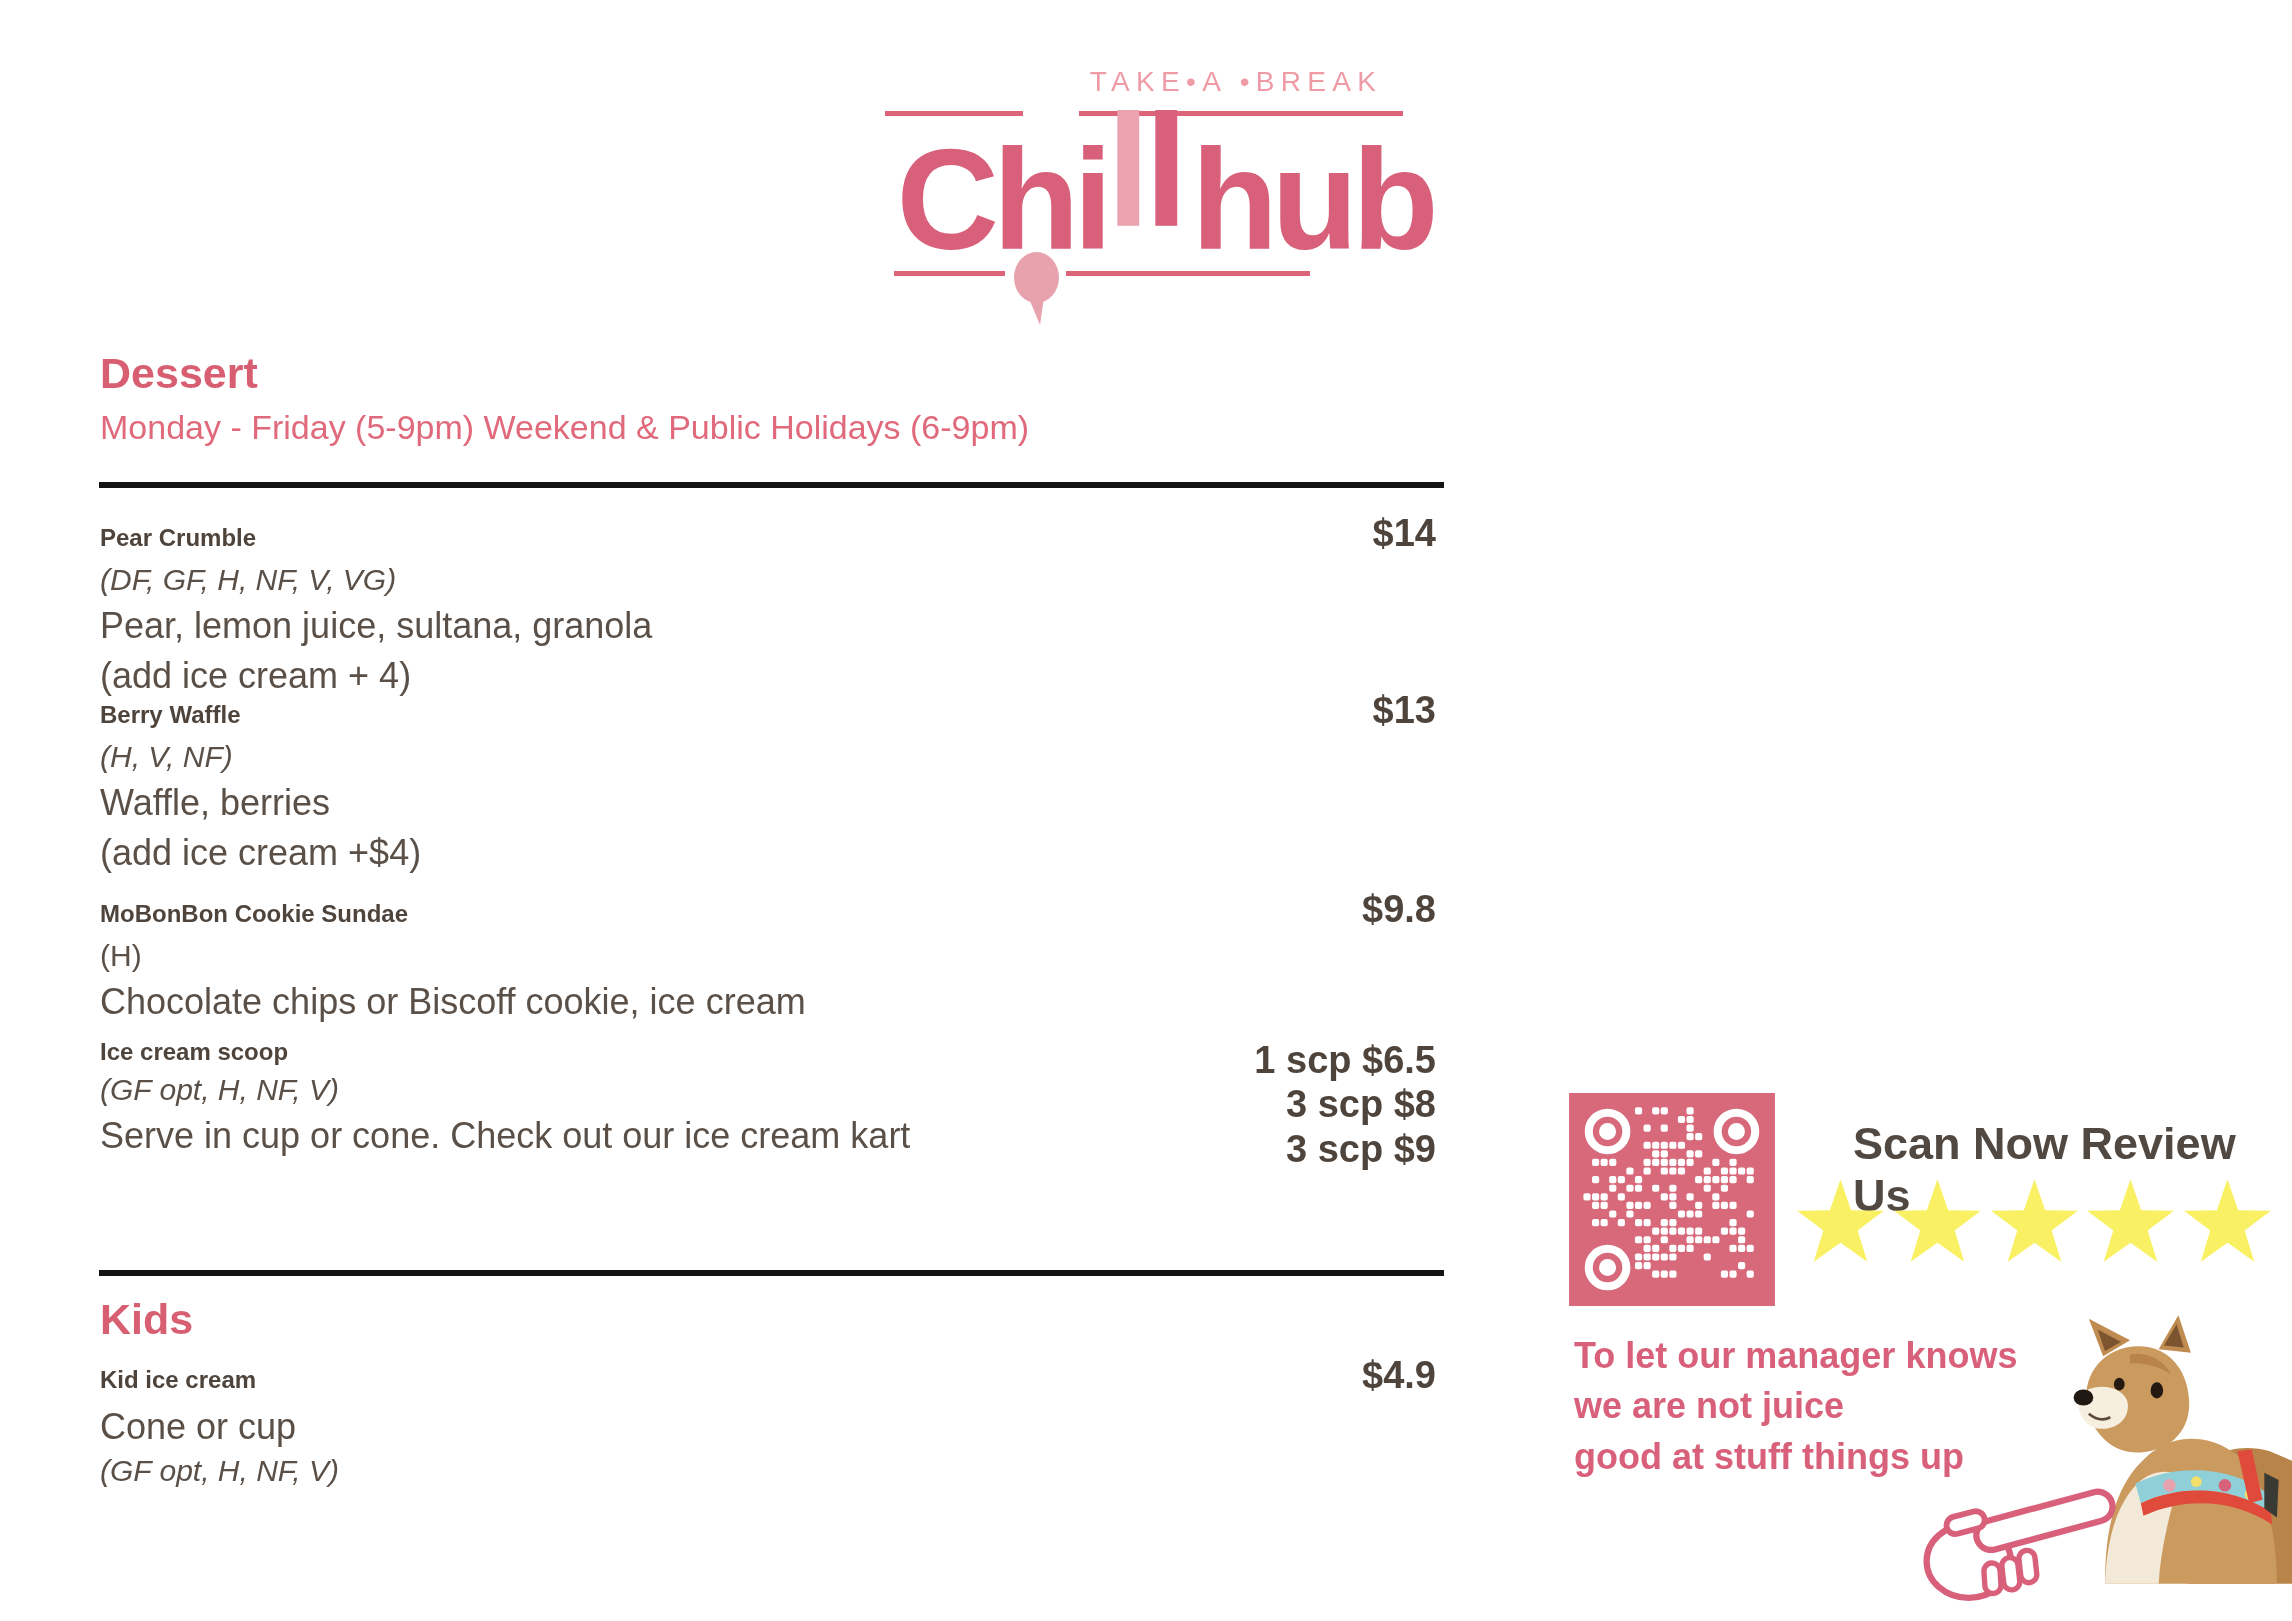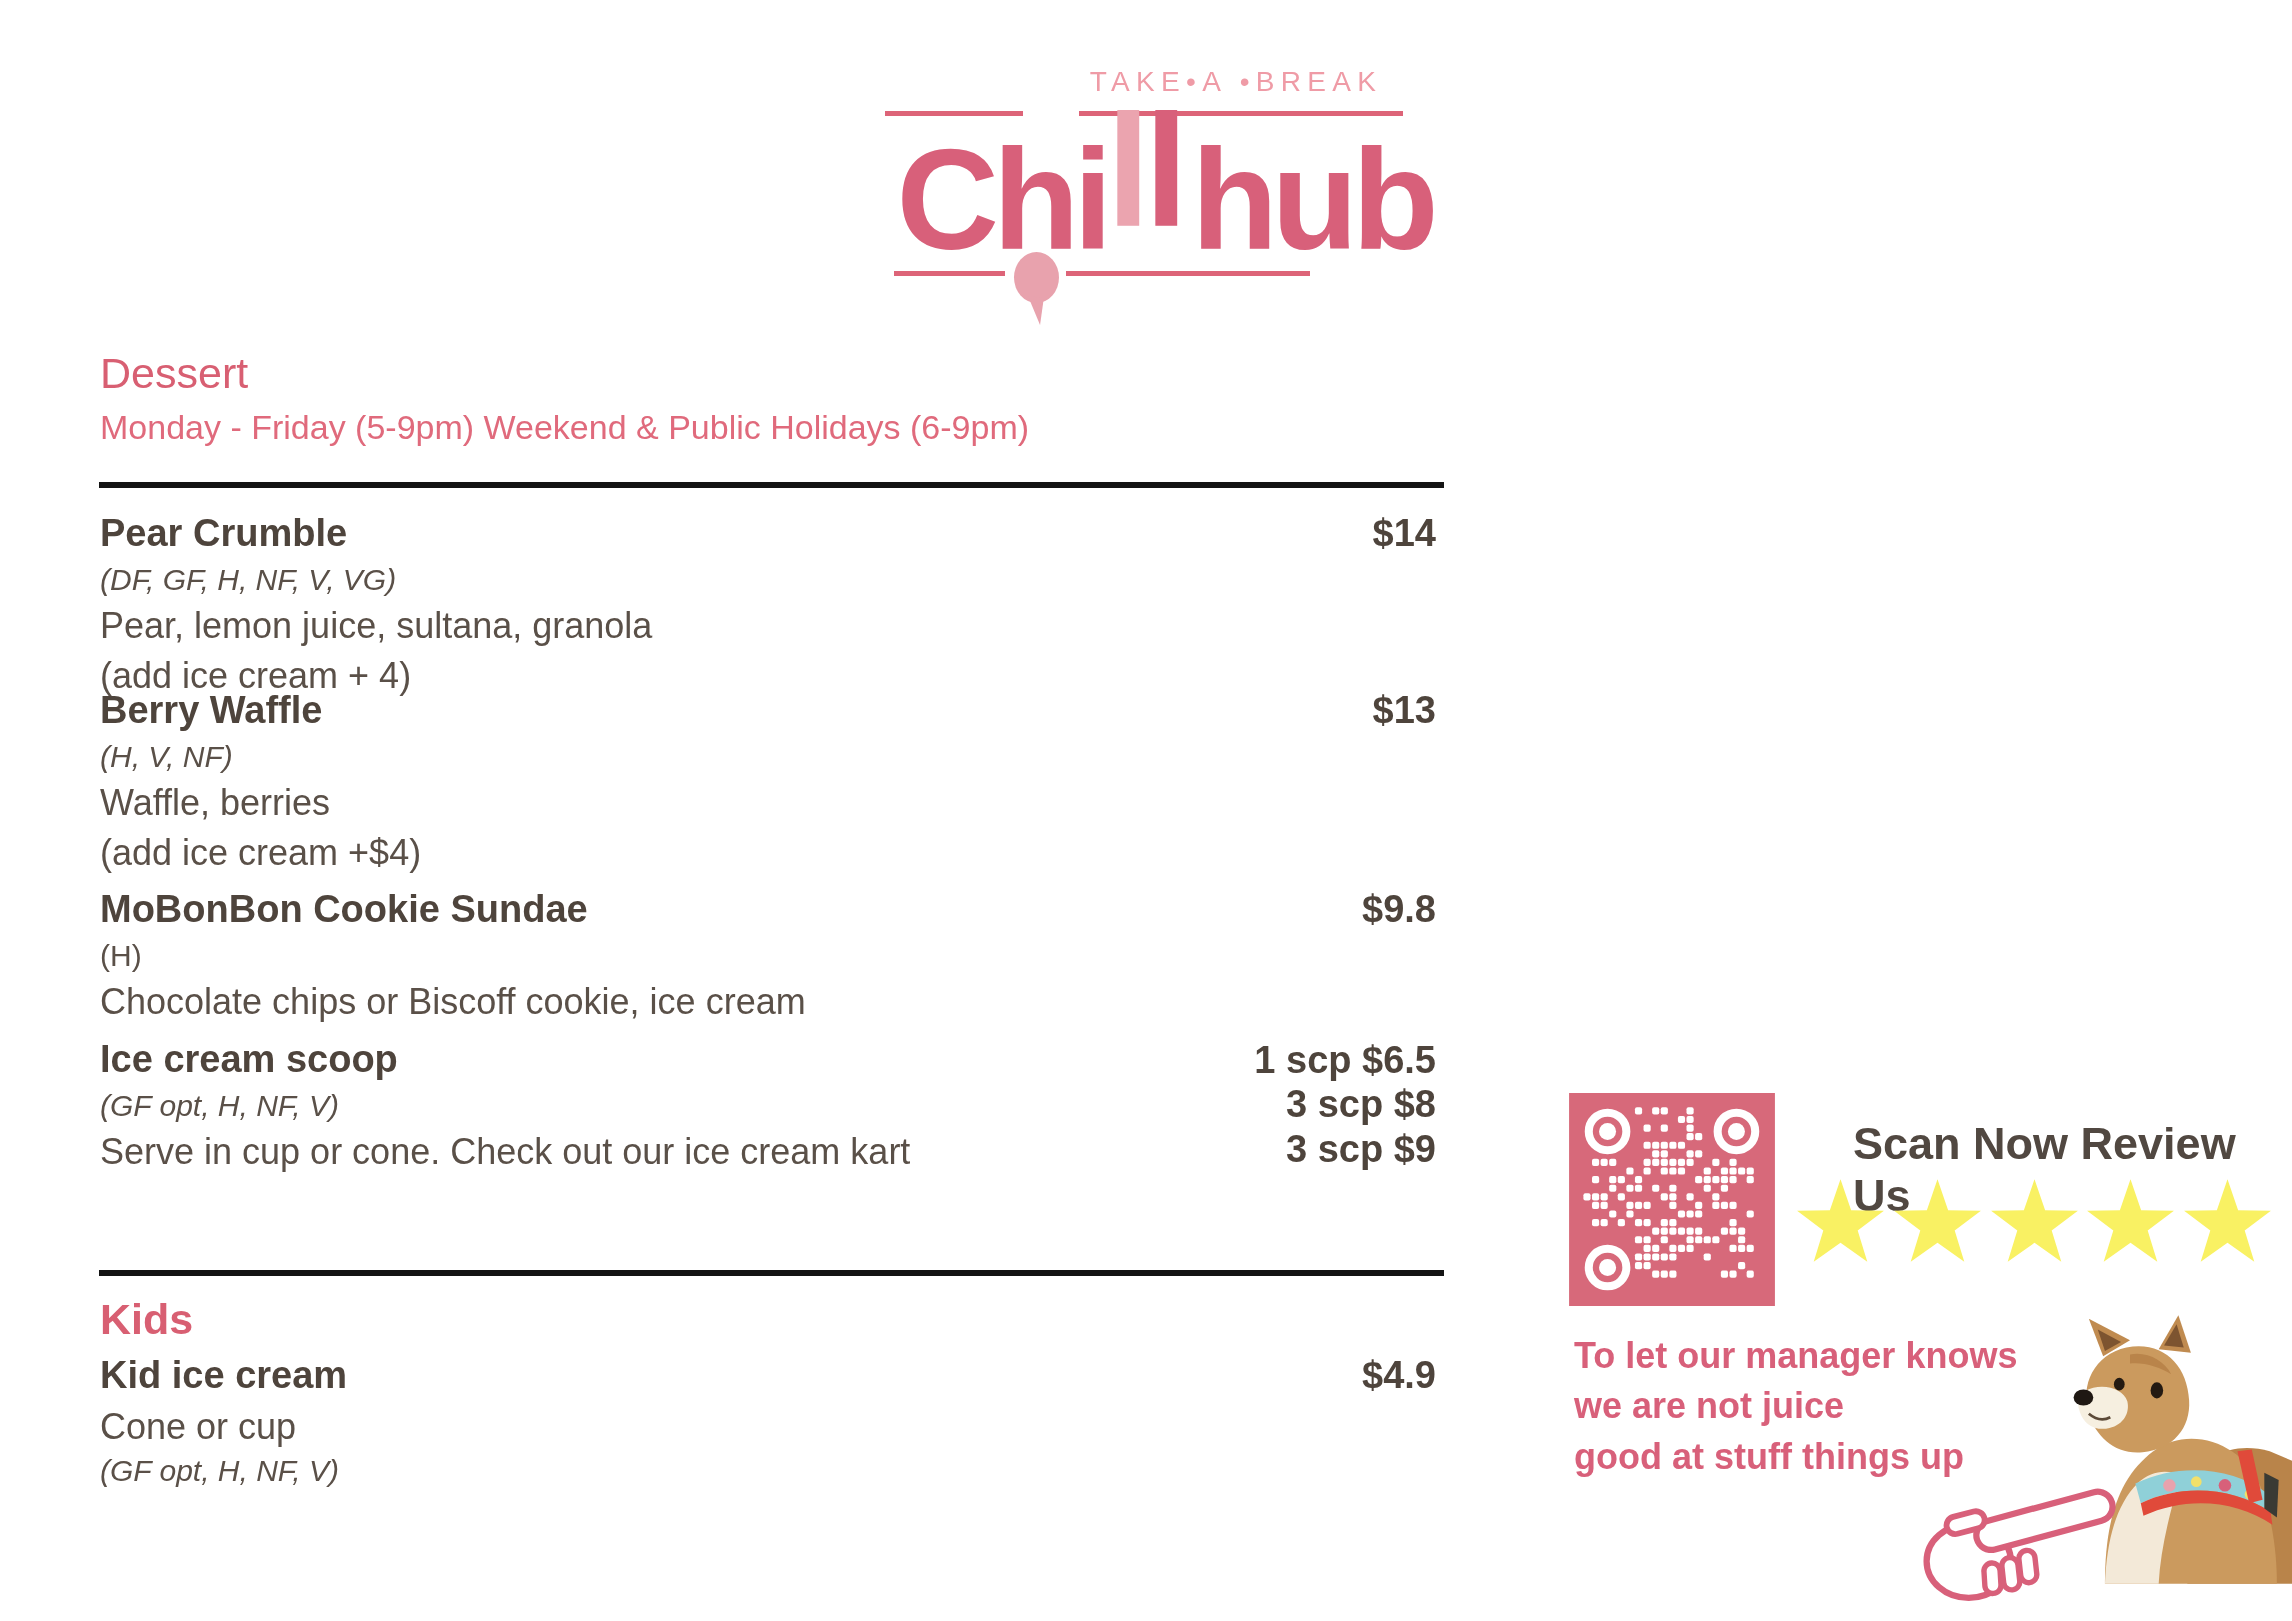--- a/index.html
+++ b/index.html
@@ -17,28 +17,28 @@
   .brand{position:absolute;left:896px;top:115px;width:537px;text-align:center;
     font-size:142px;font-weight:700;letter-spacing:-6.3px;color:#d8607a;line-height:1;white-space:nowrap;}
   .brand .tall{position:relative;top:-23px;font-size:1.12em;}
   .brand .lt{color:#eba4af;}
   .brand .hub{margin-left:9px;}
   .bubble{position:absolute;left:1014px;top:252px;width:45px;height:51px;border-radius:50%;background:#e8a2ad;}
   .bubble-tail{position:absolute;left:1026px;top:297px;width:0;height:0;
     border-top:27px solid #e8a2ad;border-left:16px solid transparent;transform:rotate(8deg);}
 
   
-  .section-title{position:absolute;left:100px;top:349px;font-size:43px;font-weight:400;color:#d85f72;}
+  .section-title{position:absolute;left:100px;top:349px;font-size:43px;font-weight:700;color:#d85f72;}
   .hours{position:absolute;left:100px;top:408px;font-size:34px;color:#e06a7c;}
   .rule-black{position:absolute;left:99px;width:1345px;height:6.3px;background:#141414;}
   .r1{top:482px;} .r2{top:1270px;}
 
   .item{position:absolute;left:100px;width:1336px;}
   .item .row{display:flex;justify-content:space-between;align-items:baseline;}
-  .item .name{font-size:38px;font-weight:700;color:#4e443c;line-height:1.15;}
+  .item .name{font-size:24px;font-weight:700;color:#4e443c;line-height:1.15;}
   .item .price{font-size:38px;font-weight:700;color:#4e443c;line-height:1.15;}
   .item .tags{font-size:30px;font-style:italic;color:#5a5048;margin-top:7.2px;line-height:1.15;}
   .item .tags.upright{font-style:normal;}
   .item .desc{font-size:36px;color:#5a5048;margin-top:8px;line-height:1.15;}
   .i1{top:512px;} .i2{top:689px;} .i3{top:888px;} .i4{top:1038px;}
   .cols{display:flex;justify-content:space-between;align-items:flex-start;}
   .prices{text-align:right;font-size:38px;font-weight:700;color:#4e443c;line-height:1.17;}
 
   .kids-heading{position:absolute;left:100px;top:1295px;font-size:43px;font-weight:700;color:#d85f72;}
   .ik{top:1354px;}

